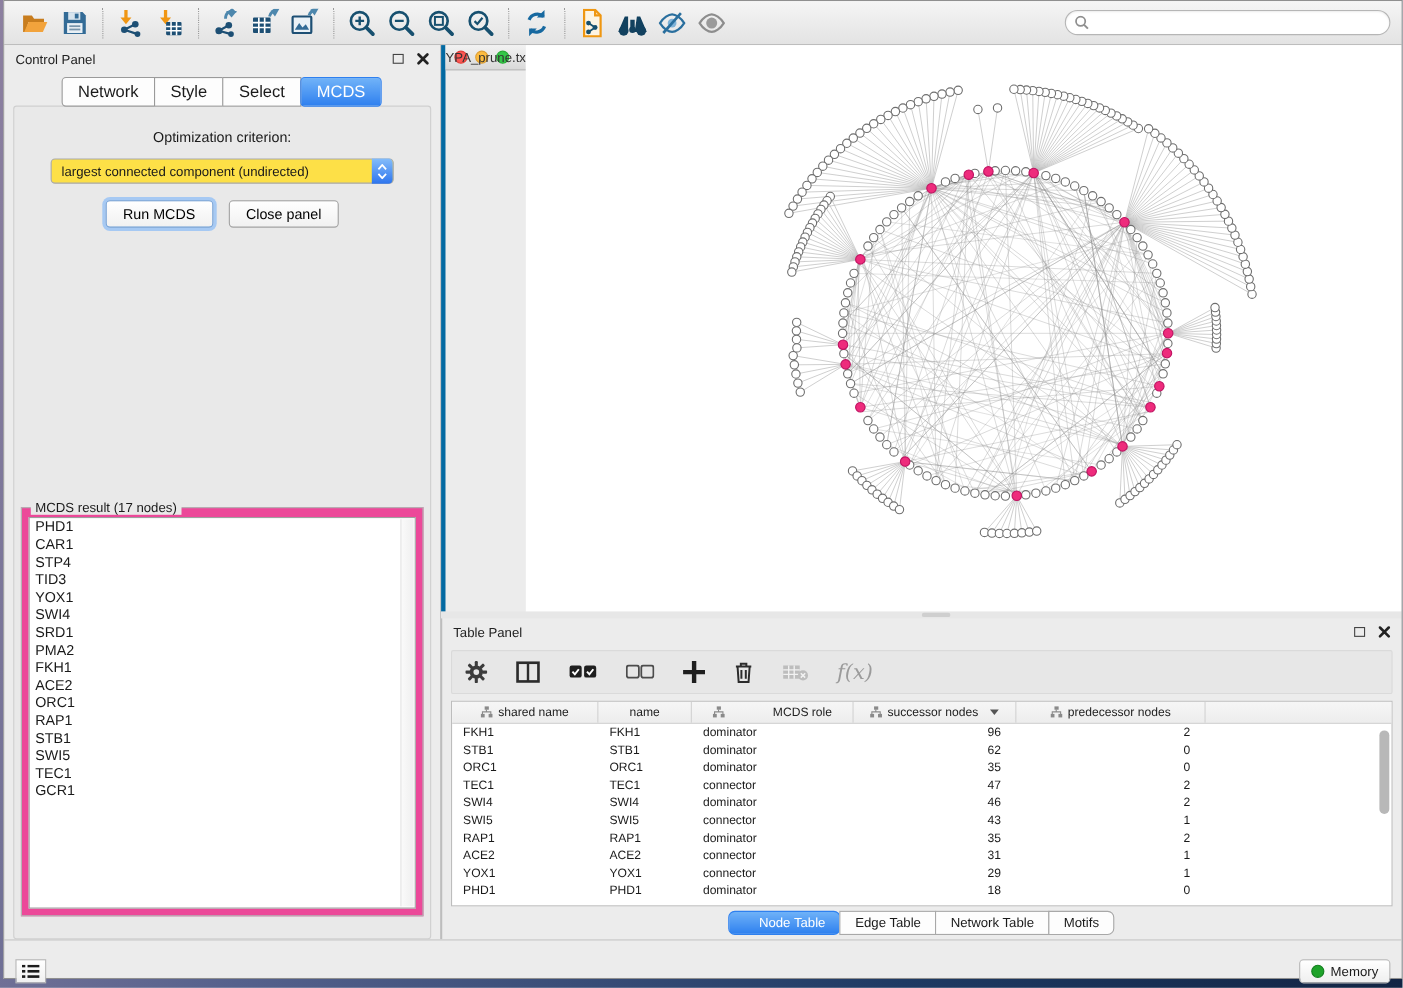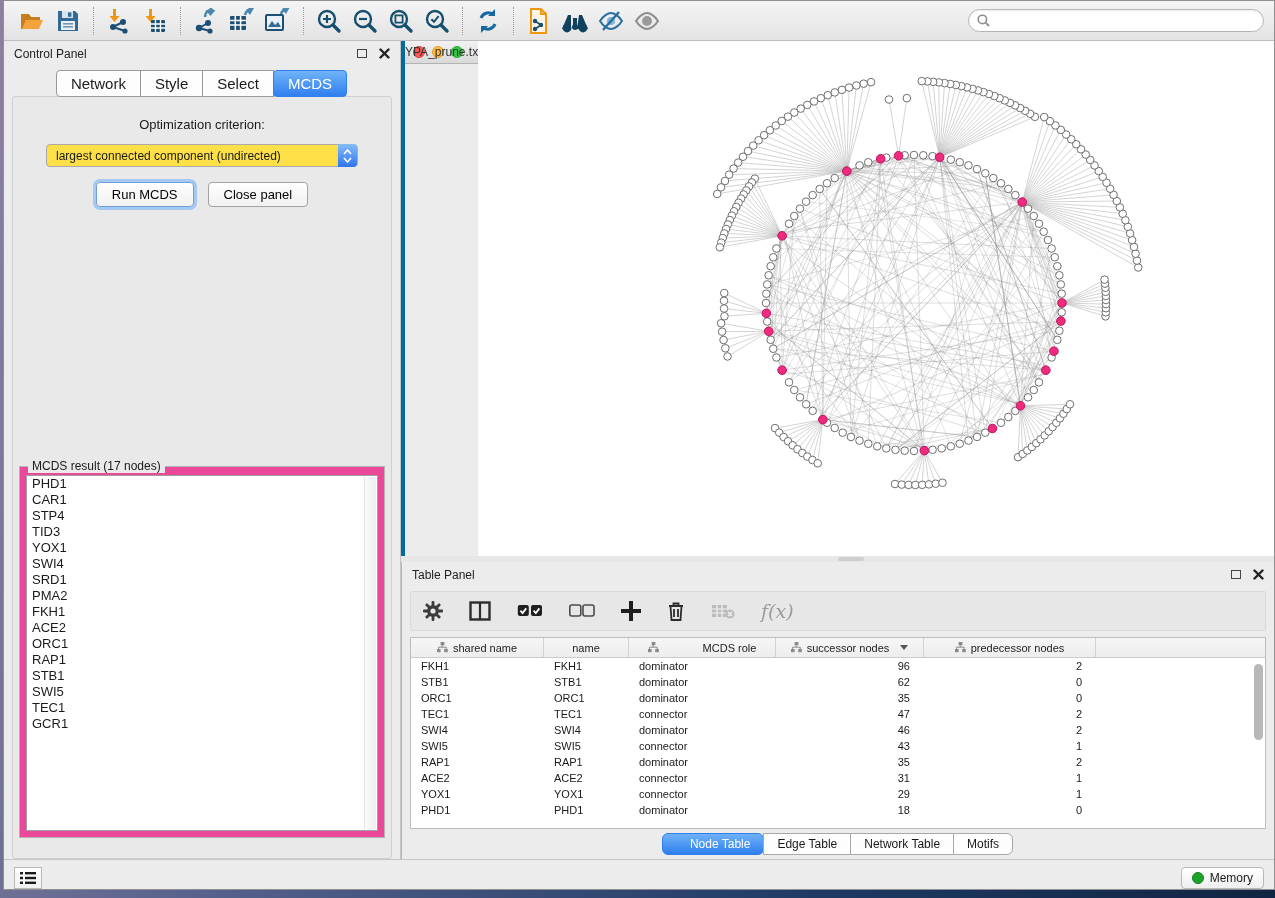--- a/index.html
+++ b/index.html
@@ -82,21 +82,21 @@
   #tscroll { position:absolute; top:22px; right:2px; width:11px; bottom:2px; }
   #tscroll .thumb { position:absolute; top:4px; right:0; width:9px; height:76px; background:#b8b8b8; border-radius:5px; }
   #tp-tabs { height:30px; flex:0 0 30px; display:flex; align-items:center; justify-content:center; }
   .ttab { background:#fdfdfd; border:1px solid #a8a8a8; padding:3px 13px; font-size:12px; margin-left:-1px; }
   .ttab:first-child { border-radius:6px 0 0 6px;padding-left:27px; }
   .ttab:last-child { border-radius:0 6px 6px 0; }
   .ttab.sel { background:linear-gradient(#6fb2f8,#2e80ef); color:#fff; border-color:#2e80ef; border-radius:6px; }
 
   
   #statusbar { height:30px; flex:0 0 30px; background:#ececec; border-top:1px solid #c6c6c6;
-    display:flex; align-items:flex-end; padding:0 10px; }
+    display:flex; align-items:flex-start; padding:17px 10px; }
   #list-btn { width:28px; height:22px; background:linear-gradient(#fff,#f0f0f0); border:1px solid #b9b9b9; display:flex; align-items:center; justify-content:center; }
   #memory-btn { margin-left:auto; height:22px; background:linear-gradient(#fff,#efefef); border:1px solid #b9b9b9; border-radius:4px;
     display:flex; align-items:center; gap:6px; padding:0 10px; font-size:12px; }
   #memory-btn .dot { width:12px; height:12px; border-radius:50%; background:#1ea32a; border:1px solid #148020; }
 
   svg { display:block; }
 </style>
 </head>
 <body>
 

